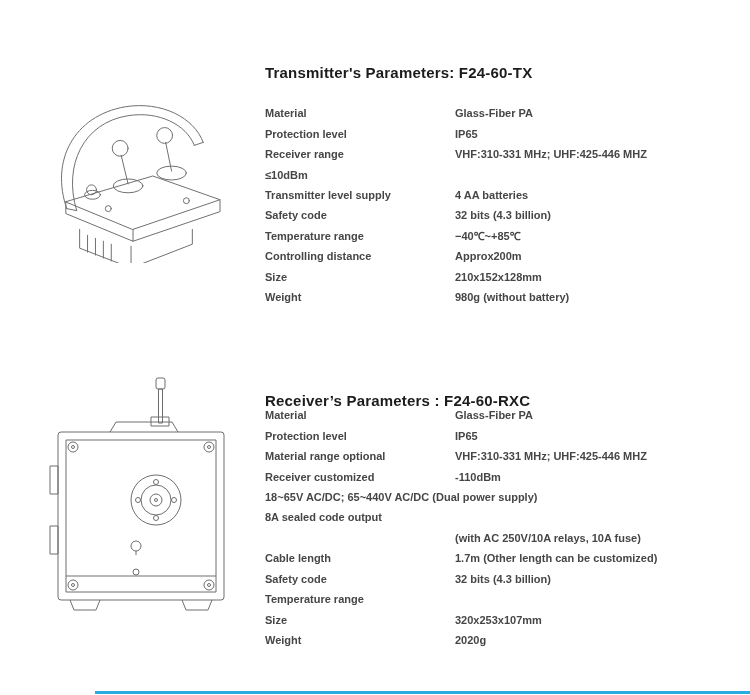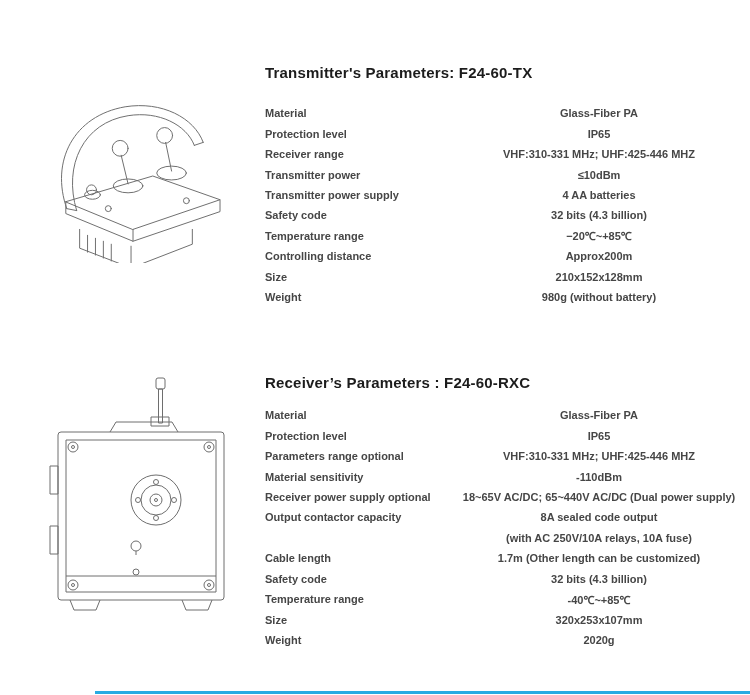--- a/index.html
+++ b/index.html
@@ -5,30 +5,30 @@
   html,body { margin:0; padding:0; background:#ffffff; }
   .page {
     position:relative; width:750px; height:695px; background:#ffffff;
     font-family:"Liberation Sans", sans-serif; overflow:hidden;
   }
   .section-title {
     position:absolute; left:265px; margin:0;
     font-size:15px; font-weight:700; color:#1c1c1c; letter-spacing:.2px;
   }
   #tx-title { top:64px; }
-  #rx-title { top:374px;text-align:right; }
+  #rx-title { top:392px;text-align:right; }
   .spec-table { position:absolute; left:265px; width:478px; }
   #tx-table { top:103px; }
   #rx-table { top:405px; }
   .spec-row {
     display:flex; align-items:center; height:20.45px;
     font-size:11px; color:#464646;font-weight:bold;
   }
   .spec-label { flex:0 0 190px; white-space:nowrap; }
-  .spec-value { flex:1 1 auto; white-space:nowrap;text-align:center; }
+  .spec-value { flex:1 1 auto; white-space:nowrap; }
   .art { position:absolute; }
   #tx-art { left:36px; top:90px; width:198px; height:173px; }
   #rx-art { left:48px; top:376px; width:186px; height:258px; }
   .footer-line { position:absolute; left:95px; right:0; bottom:1px; height:3px; background:#29abe2; }
 </style>
 </head>
 <body>
 
 <div class="page">
 
@@ -98,34 +98,33 @@
     </div>
     <div class="spec-row">
       <span class="spec-label">Protection level</span>
       <span class="spec-value">IP65</span>
     </div>
     <div class="spec-row">
       <span class="spec-label">Receiver range</span>
       <span class="spec-value">VHF:310-331 MHz; UHF:425-446 MHZ</span>
     </div>
     <div class="spec-row">
-      <span class="spec-label">Transmitter power</span>
       <span class="spec-value">≤10dBm</span>
     </div>
     <div class="spec-row">
-      <span class="spec-label">Transmitter power supply</span>
+      <span class="spec-label">Transmitter level supply</span>
       <span class="spec-value">4 AA batteries</span>
     </div>
     <div class="spec-row">
       <span class="spec-label">Safety code</span>
       <span class="spec-value">32 bits (4.3 billion)</span>
     </div>
     <div class="spec-row">
       <span class="spec-label">Temperature range</span>
-      <span class="spec-value">−20℃~+85℃</span>
+      <span class="spec-value">−40℃~+85℃</span>
     </div>
     <div class="spec-row">
       <span class="spec-label">Controlling distance</span>
       <span class="spec-value">Approx200m</span>
     </div>
     <div class="spec-row">
       <span class="spec-label">Size</span>
       <span class="spec-value">210x152x128mm</span>
     </div>
     <div class="spec-row">
@@ -139,50 +138,47 @@
   <div id="rx-table" class="spec-table">
     <div class="spec-row">
       <span class="spec-label">Material</span>
       <span class="spec-value">Glass-Fiber PA</span>
     </div>
     <div class="spec-row">
       <span class="spec-label">Protection level</span>
       <span class="spec-value">IP65</span>
     </div>
     <div class="spec-row">
-      <span class="spec-label">Parameters range optional</span>
+      <span class="spec-label">Material range optional</span>
       <span class="spec-value">VHF:310-331 MHz; UHF:425-446 MHZ</span>
     </div>
     <div class="spec-row">
-      <span class="spec-label">Material sensitivity</span>
+      <span class="spec-label">Receiver customized</span>
       <span class="spec-value">-110dBm</span>
     </div>
     <div class="spec-row">
-      <span class="spec-label">Receiver power supply optional</span>
       <span class="spec-value">18~65V AC/DC; 65~440V AC/DC (Dual power supply)</span>
     </div>
     <div class="spec-row">
-      <span class="spec-label">Output contactor capacity</span>
       <span class="spec-value">8A sealed code output</span>
     </div>
     <div class="spec-row">
       <span class="spec-label"></span>
       <span class="spec-value">(with AC 250V/10A relays, 10A fuse)</span>
     </div>
     <div class="spec-row">
       <span class="spec-label">Cable length</span>
       <span class="spec-value">1.7m (Other length can be customized)</span>
     </div>
     <div class="spec-row">
       <span class="spec-label">Safety code</span>
       <span class="spec-value">32 bits (4.3 billion)</span>
     </div>
     <div class="spec-row">
       <span class="spec-label">Temperature range</span>
-      <span class="spec-value">-40℃~+85℃</span>
     </div>
     <div class="spec-row">
       <span class="spec-label">Size</span>
       <span class="spec-value">320x253x107mm</span>
     </div>
     <div class="spec-row">
       <span class="spec-label">Weight</span>
       <span class="spec-value">2020g</span>
     </div>
   </div>

